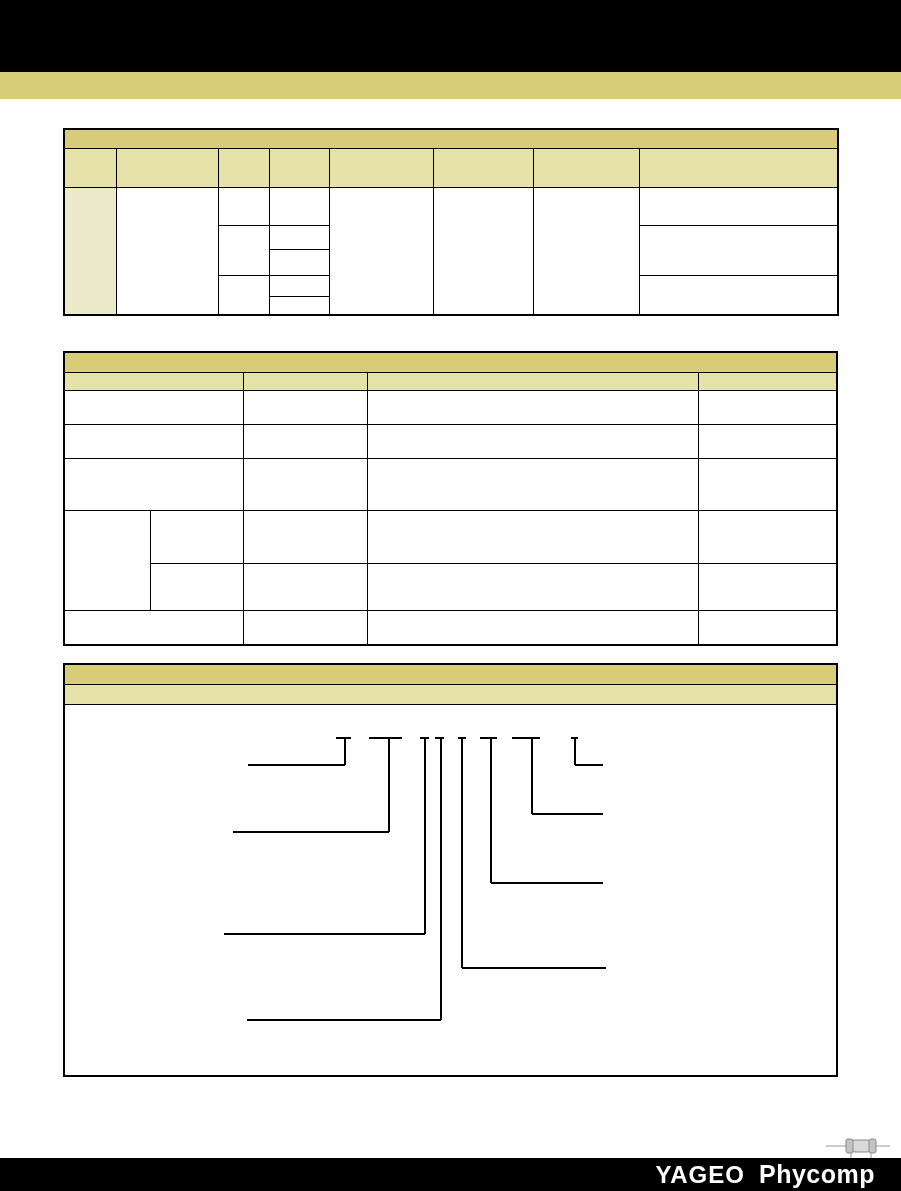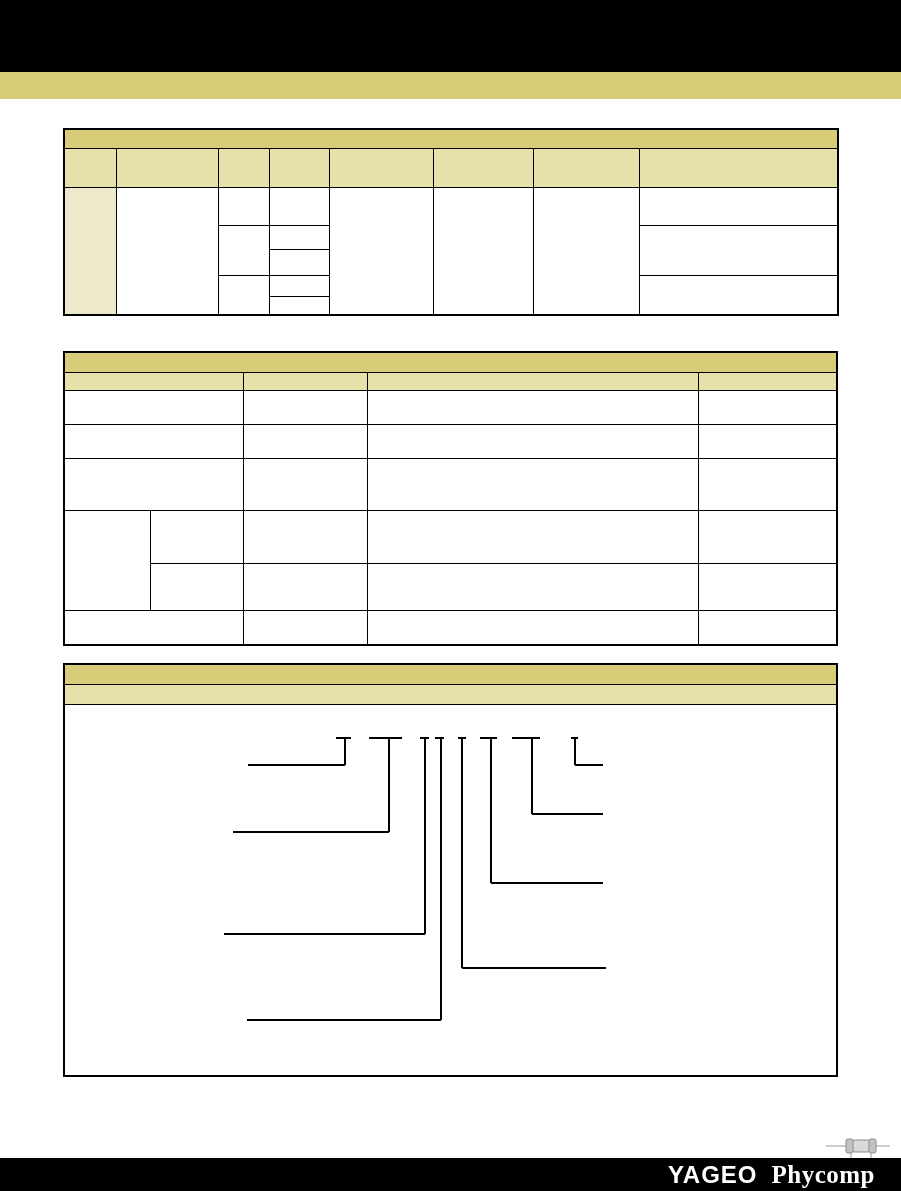--- a/index.html
+++ b/index.html
@@ -29,21 +29,21 @@
   .ordering-subtitle{height:19px;background:var(--header-row-bg,#e6e0a9);border-bottom:1.5px solid #000;}
   .diagram-svg{position:absolute;left:63px;top:705px;width:775px;height:370px;}
   .diagram-svg line{stroke:var(--diagram-line,#000);stroke-width:1.6;shape-rendering:crispEdges;}
 
   
   .footer-band{position:absolute;left:0;top:1158px;width:901px;height:33px;background:var(--footer-bg,#000);
         display:flex;align-items:center;justify-content:flex-end;padding-right:26px;box-sizing:border-box;}
   .brand{color:var(--footer-text,#fff);}
   .brand-yageo{font-size:24px;font-weight:800;letter-spacing:1px;}
   .brand-sep{width:14px;}
-  .brand-phycomp{font-size:25px;font-weight:700;letter-spacing:0.5px;font-family:Liberation Serif, serif;}
+  .brand-phycomp{font-size:25px;font-weight:700;letter-spacing:0.5px;}
   .resistor-icon{position:absolute;left:826px;top:1137px;width:64px;height:21px;}
 
   
   .rT1{height:19px}.rH1{height:39px}
   .r38{height:38px}.r24{height:24px}.r26{height:26px}.r21{height:21px}.r19{height:19px}
   .rT2{height:20px}.rH2{height:18px}
   .r34{height:34px}.r52{height:52px}.r53{height:53px}.r47{height:47px}.r35{height:35px}
 </style>
 </head>
 <body>

